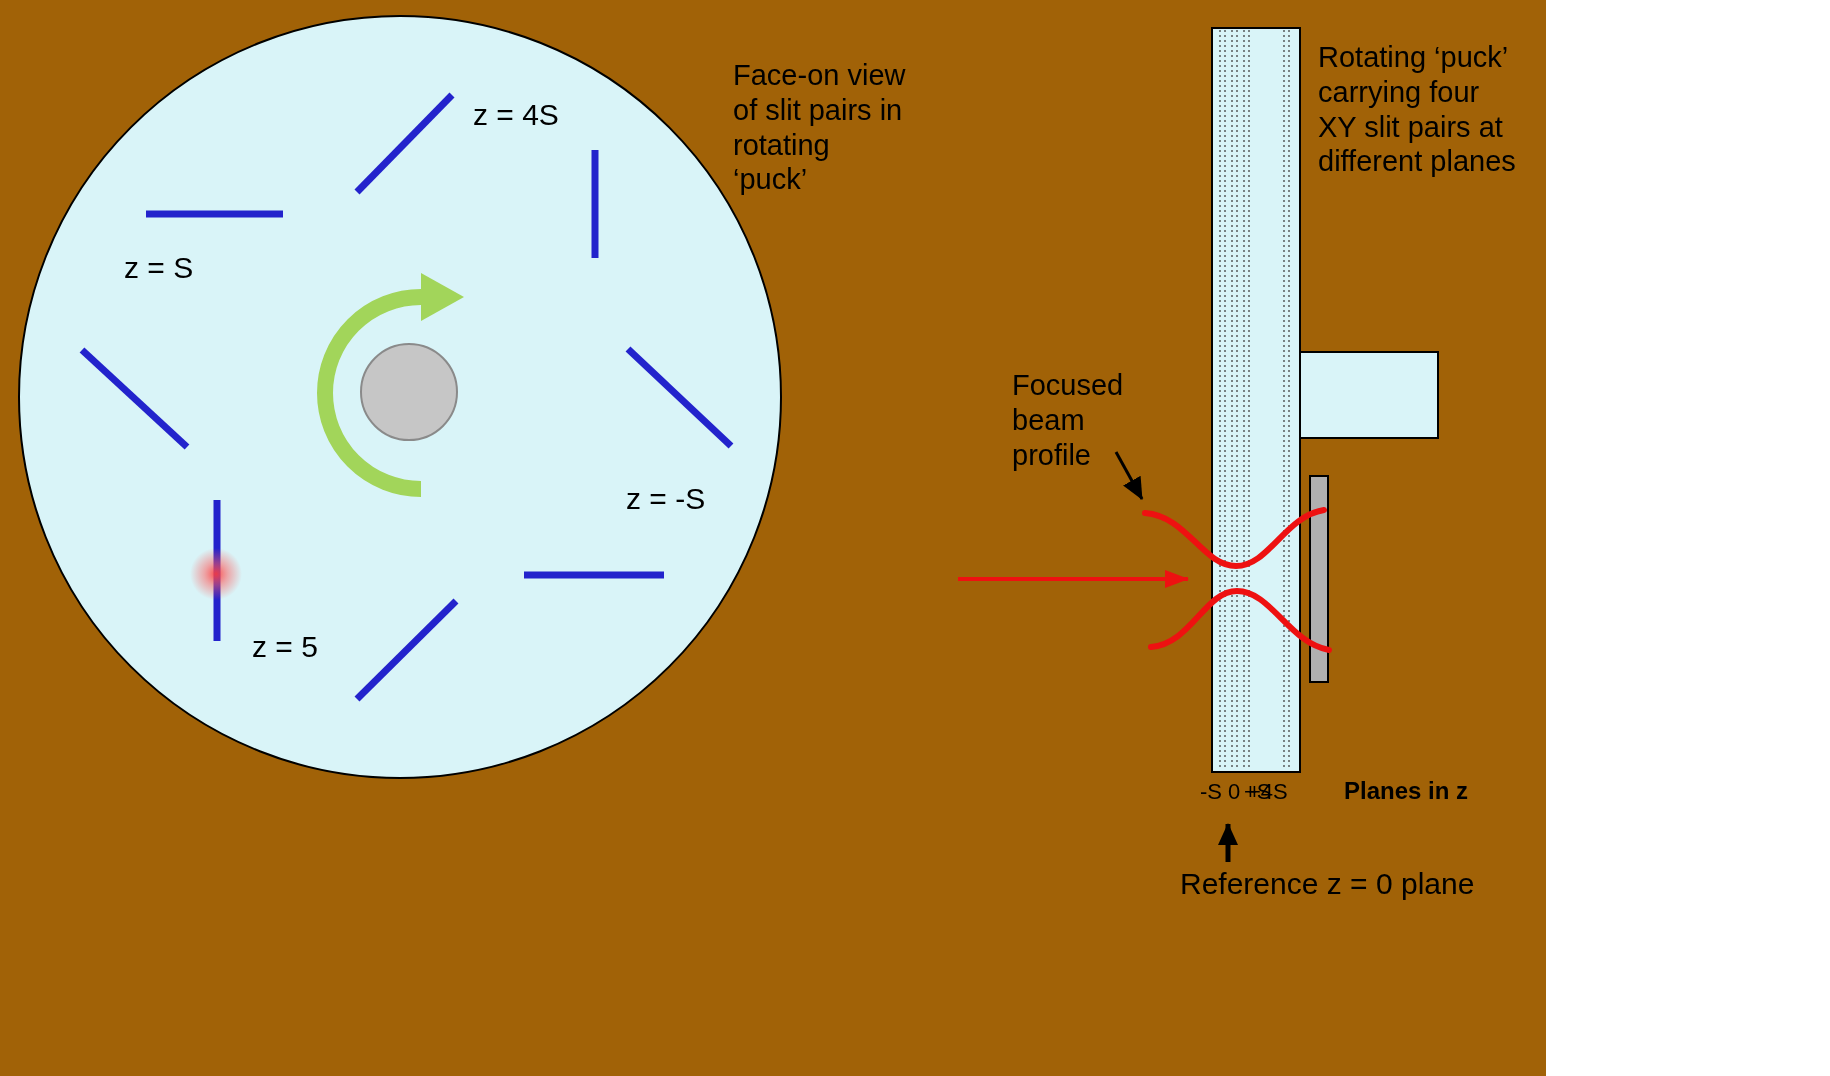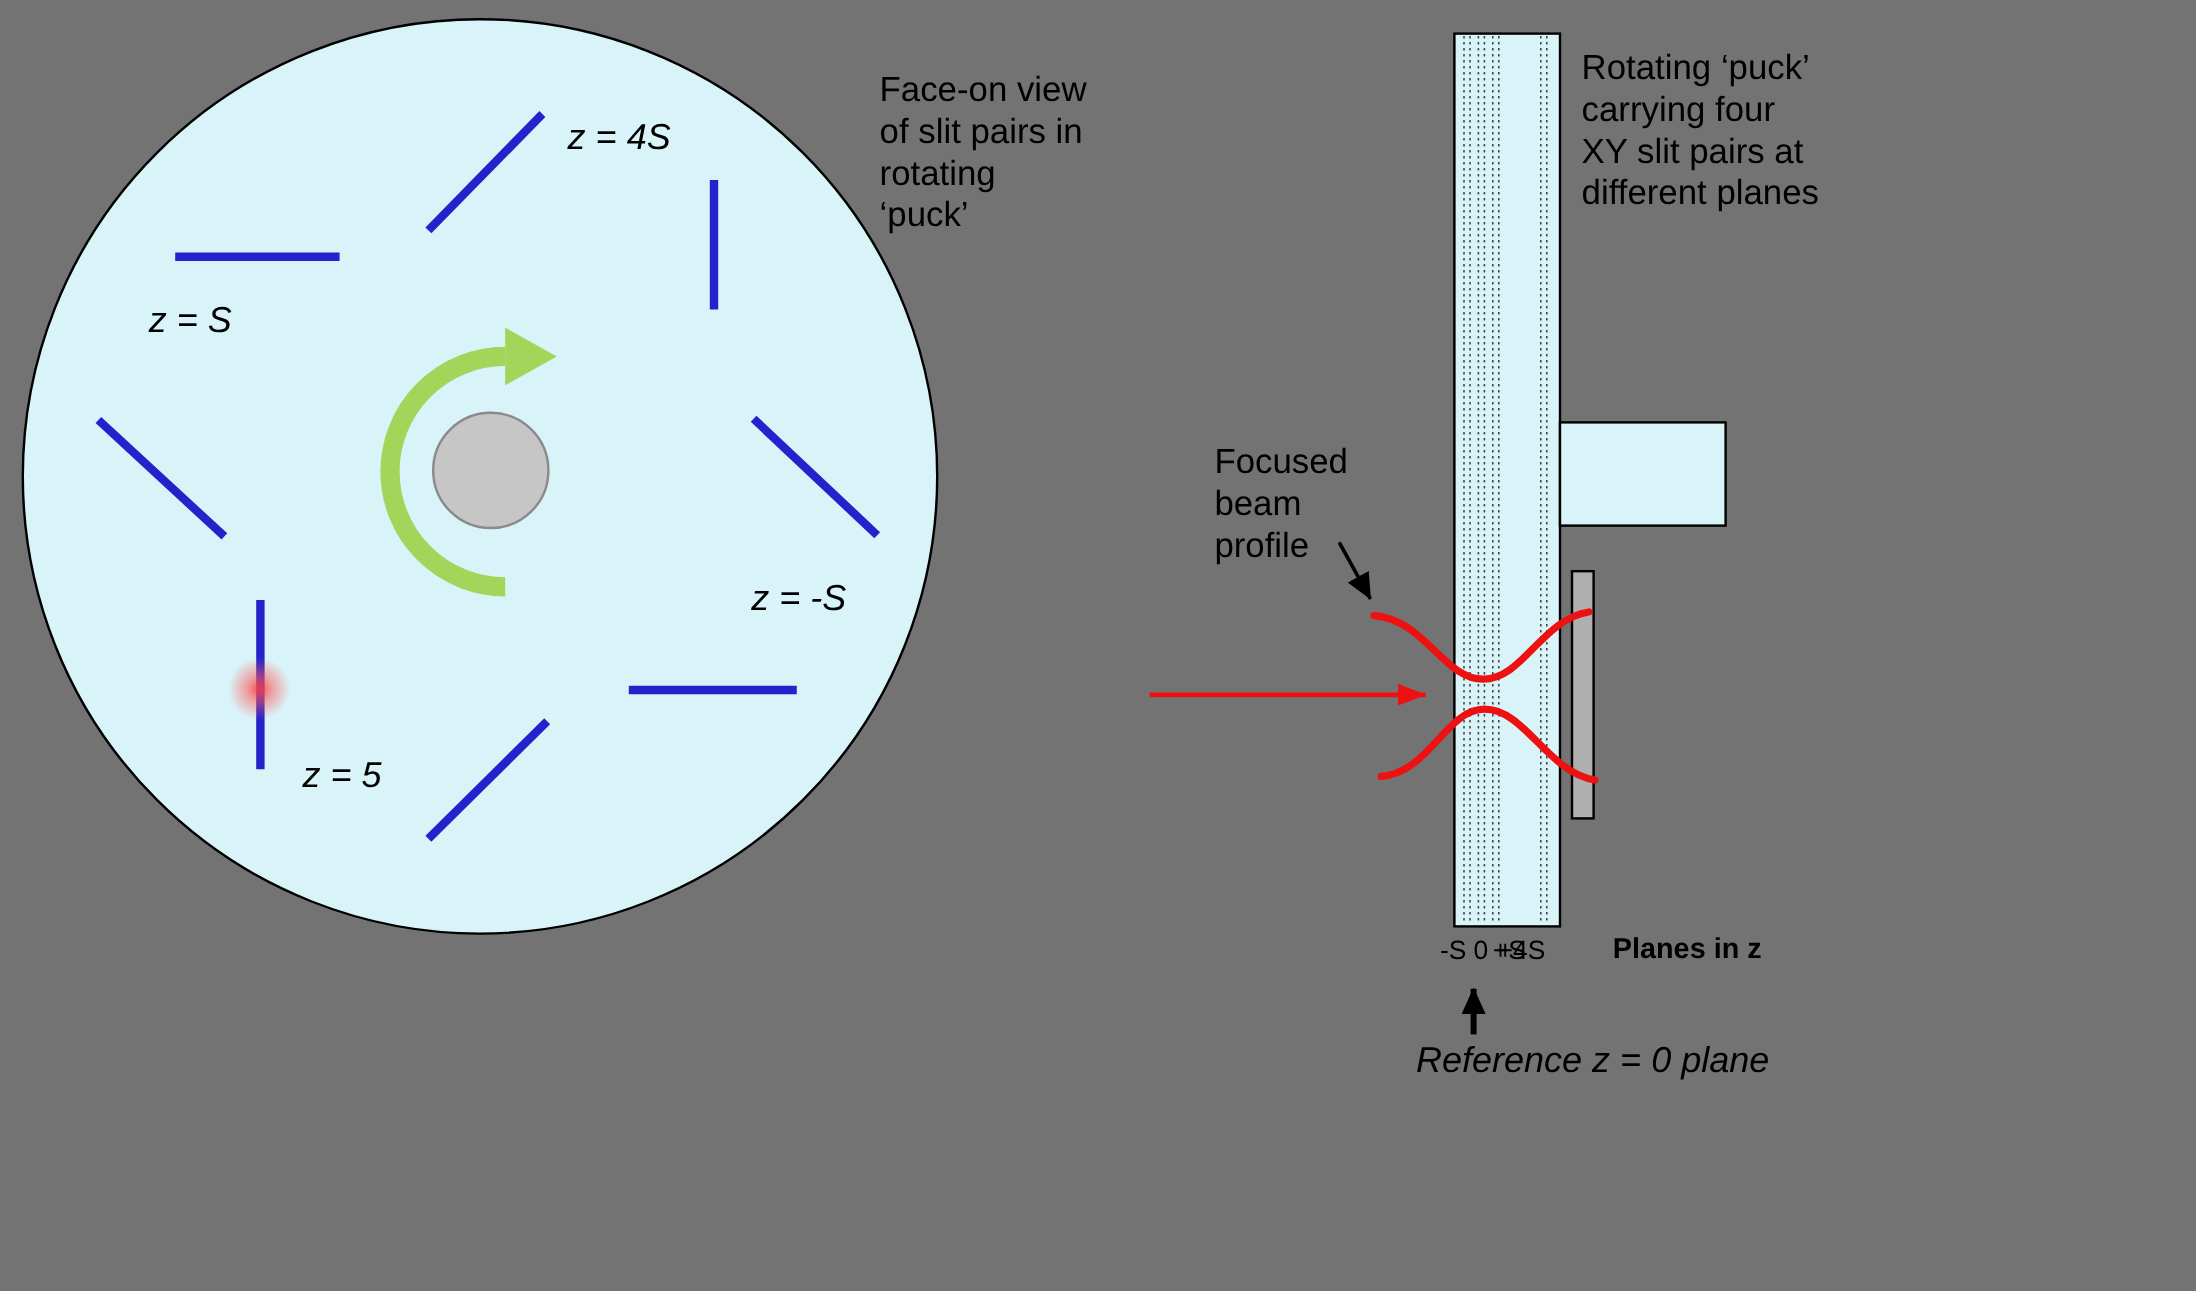--- a/index.html
+++ b/index.html
@@ -1,33 +1,33 @@
 <!DOCTYPE html>
 <html><head>
 <meta charset="utf-8">
 <style>
   * { margin: 0; padding: 0; box-sizing: border-box; }
   html, body { background: #ffffff; }
   body { font-family: "Liberation Sans", sans-serif; }
   .canvas {
     position: relative;
-    width: 1830px;
+    width: 1546px;
     height: 1076px;
-    background: #737373;
+    background: #a16207;
     overflow: hidden;
   }
   .svg-layer { position: absolute; left: 0; top: 0; }
   .label {
     position: absolute;
     color: #000000;
     white-space: pre-line;
     line-height: 1.2;
   }
   .lbl-29 { font-size: 29px; }
-  .lbl-30 { font-size: 30px; font-style: italic; }
+  .lbl-30 { font-size: 30px; }
   .tick {
     position: absolute;
     color: #000000;
     font-size: 22px;
     white-space: nowrap;
   }
   .tick-big { font-size: 24px; font-weight: bold; }
 </style>
 </head>
 <body>

